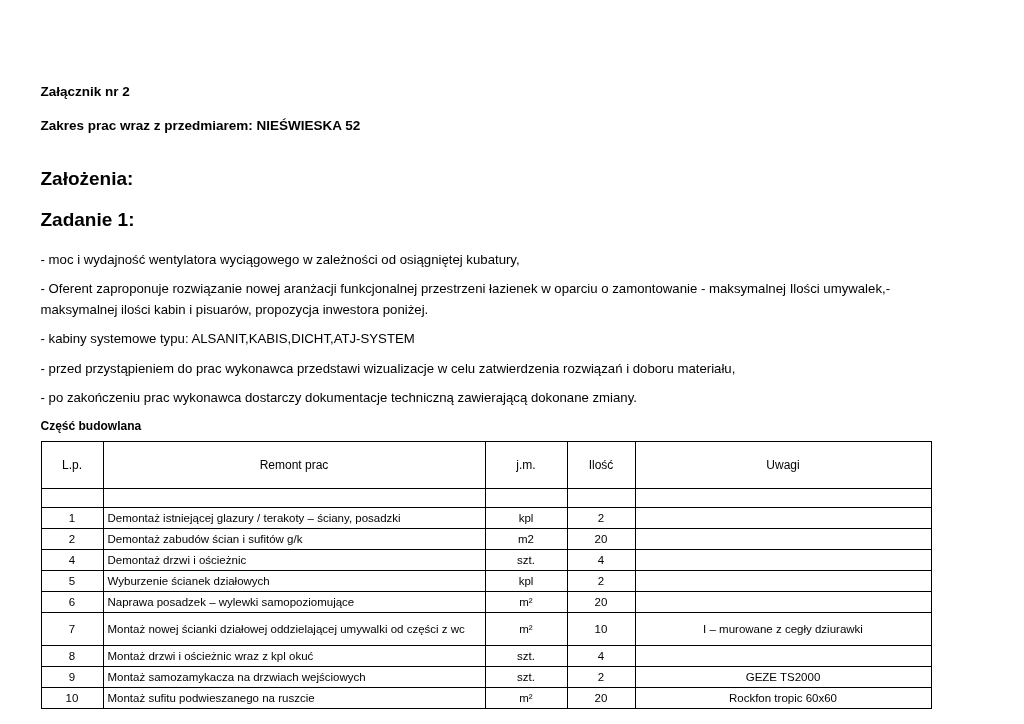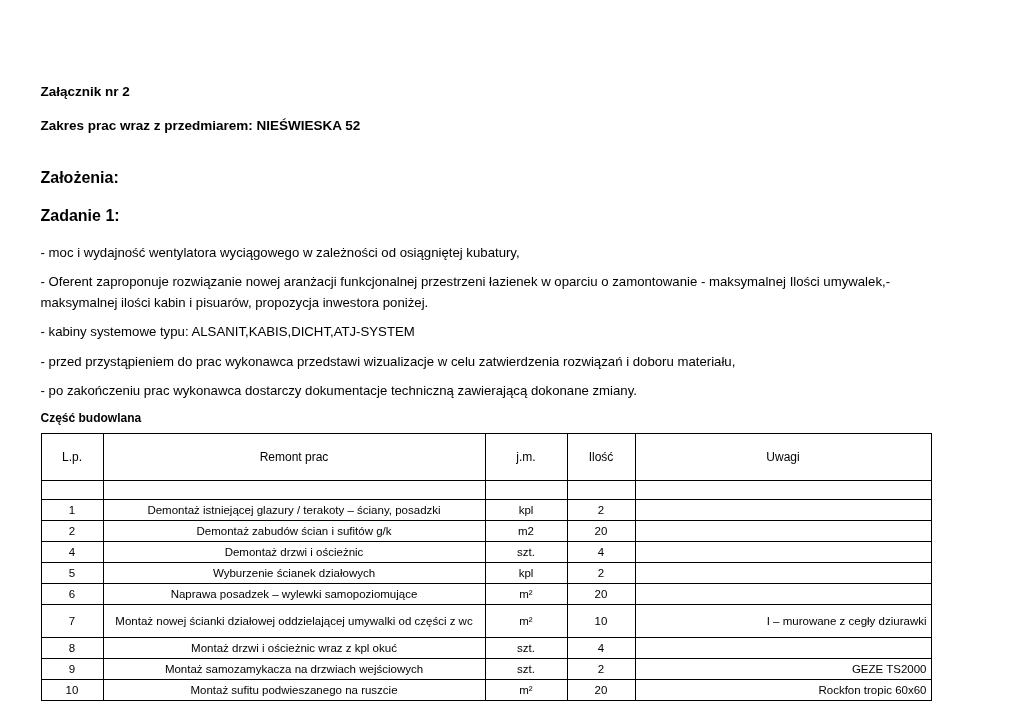--- a/index.html
+++ b/index.html
@@ -31,21 +31,21 @@
     line-height: 1.2;
     margin: 0 0 18px 0;
   }
   .hdr-line.tight {
     margin-bottom: 16px;
   }
   .spacer-lg {
     height: 18px;
   }
   .sub-bold {
-    font-size: 16px;
+    font-size: 19px;
     font-weight: bold;
     line-height: 1.2;
     margin: 0 0 18px 0;
   }
   .underline-bold {
     font-size: 13.5px;
     font-weight: bold;
     text-decoration: underline;
     line-height: 1.2;
     margin: 0 0 16px 0;
@@ -85,24 +85,24 @@
     height: 38px;
     padding: 4px;
   }
   .col-lp     { width: 62px; }
   .col-zakres { width: 382px; }
   .col-jm     { width: 82px; }
   .col-ilosc  { width: 68px; }
   .col-uwagi  { width: 296px; }
 
   tbody td.c-lp     { text-align: center; }
-  tbody td.c-zakres { text-align: center; }
+  tbody td.c-zakres { text-align: left; }
   tbody td.c-jm     { text-align: center; }
   tbody td.c-ilosc  { text-align: center; }
-  tbody td.c-uwagi  { text-align: right; }
+  tbody td.c-uwagi  { text-align: center; }
   tbody tr.blank td { height: 14px; }
   tbody tr td { height: 16px; }
   tbody tr.tall td { height: 28px; }
 </style>
 </head>
 <body>
 
 <div class="page">
   <div class="doc-body">
 

